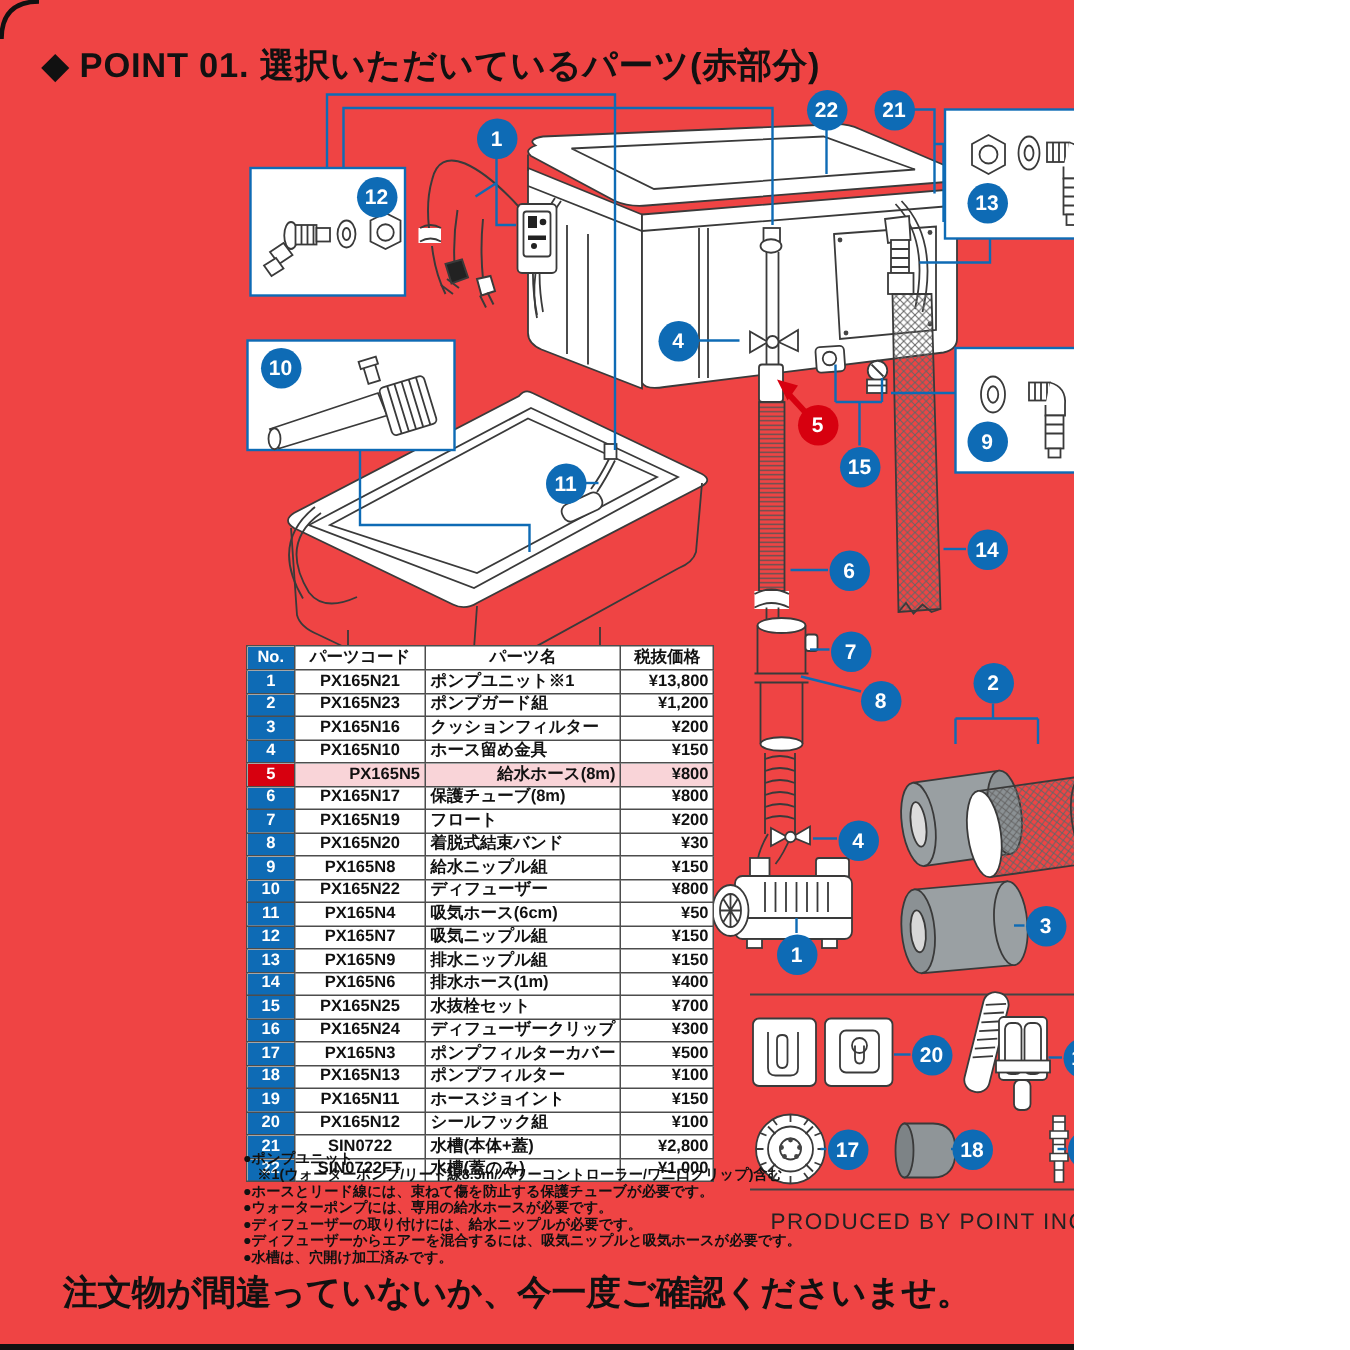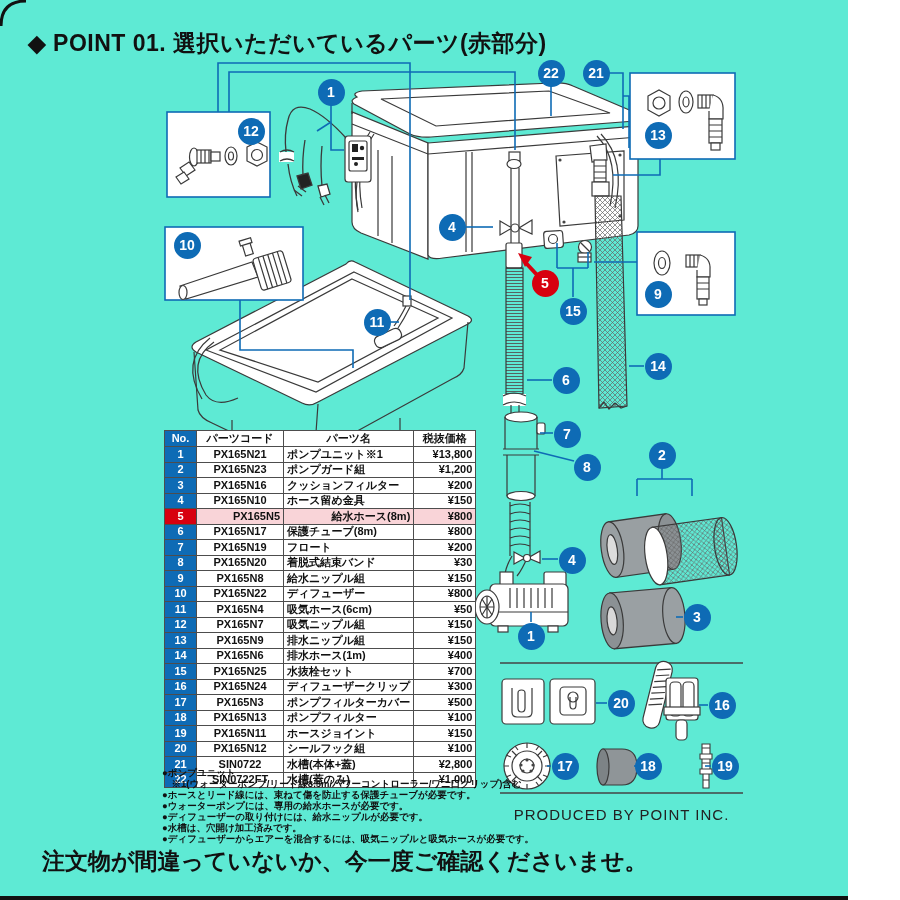--- a/index.html
+++ b/index.html
@@ -1,16 +1,16 @@
 <!DOCTYPE html>
 <html><head>
 <meta charset="utf-8">
 <style>
   html,body{margin:0;padding:0;background:#fff;}
-  .page{position:relative;width:848px;height:900px;background:#5eead4;overflow:hidden;
+  .page{position:relative;width:716px;height:900px;background:#ef4444;overflow:hidden;
         font-family:"Liberation Sans",sans-serif;}
   .title{position:absolute;left:28px;top:28px;font-size:23px;font-weight:800;color:#111;letter-spacing:0.5px;white-space:nowrap;}
   .confirm{position:absolute;left:30px;top:846px;font-size:23px;font-weight:800;color:#111;white-space:nowrap;margin-left:12px;}
   .produced{position:absolute;left:500px;top:806px;width:243px;text-align:center;font-size:15px;letter-spacing:1px;color:#222;}
   .website{position:absolute;left:500px;top:826px;width:243px;text-align:center;font-size:12px;color:#333;}
   svg.diagram{position:absolute;left:0;top:0;z-index:1;}
   
   .callout{position:absolute;width:27px;height:27px;border-radius:50%;background:#0e6bb5;color:#fff;
            font-size:14px;font-weight:800;display:flex;align-items:center;justify-content:center;z-index:6;}
   .callout.red{background:#d7000f;}
@@ -490,22 +490,22 @@
         </tr>
       </tbody>
   </table>
 
   <div class="notes">
       <div>●ポンプユニット</div>
       <div>　※1(ウォーターポンプ/リード線8.5m/パワーコントローラー/ワニ口クリップ)含む</div>
       <div>●ホースとリード線には、束ねて傷を防止する保護チューブが必要です。</div>
       <div>●ウォーターポンプには、専用の給水ホースが必要です。</div>
       <div>●ディフューザーの取り付けには、給水ニップルが必要です。</div>
+      <div>●ディフューザーからエアーを混合するには、吸気ニップルと吸気ホースが必要です。</div>
       <div>●水槽は、穴開け加工済みです。</div>
-      <div>●ディフューザーからエアーを混合するには、吸気ニップルと吸気ホースが必要です。</div>
     </div>
 
   <div class="produced">PRODUCED BY POINT INC.</div>
   <div class="confirm">注文物が間違っていないか、今一度ご確認くださいませ。</div>
   <div class="corner-bl"></div>
 
 <div class="callout" style="left: 317.5px; top: 78.5px;">1</div>
     <div class="callout" style="left: 237.5px; top: 117.5px;">12</div>
     <div class="callout" style="left: 537.5px; top: 59.5px;">22</div>
     <div class="callout" style="left: 582.5px; top: 59.5px;">21</div>

